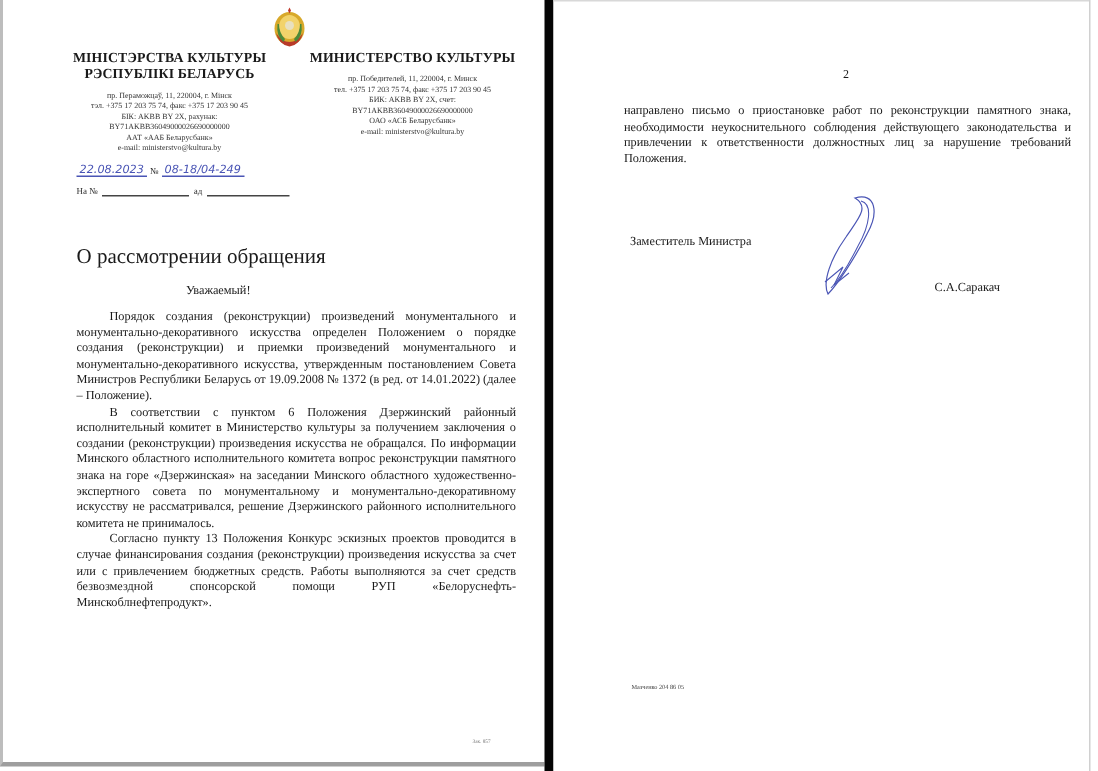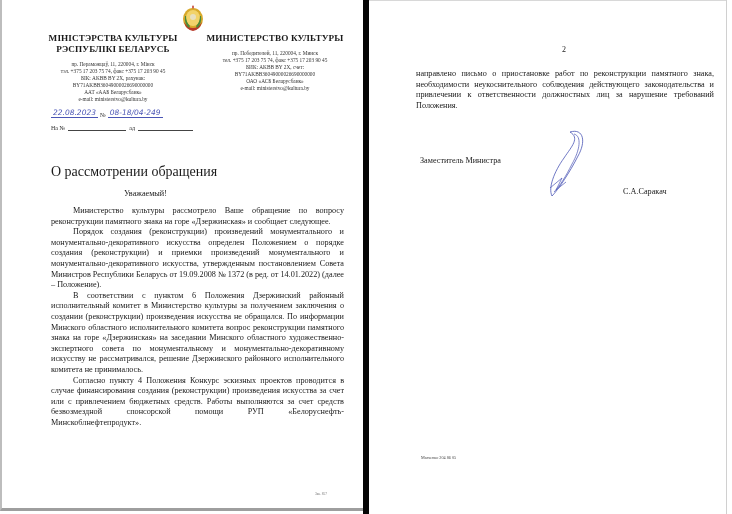--- a/index.html
+++ b/index.html
@@ -104,24 +104,23 @@
   <span class="blank" style="width:55px"></span>
 </div>
 
 <div class="subject">О рассмотрении обращения</div>
 <div class="greeting">
   <span>Уважаемый</span>
   <span>!</span>
 </div>
 
 <div class="body-text" id="p1-body">
-  <p>Министерство культуры рассмотрело Ваше обращение по вопросу реконструкции памятного знака на горе «Дзержинская» и сообщает следующее.</p>
   <p>Порядок создания (реконструкции) произведений монументального и монументально-декоративного искусства определен Положением о порядке создания (реконструкции) и приемки произведений монументального и монументально-декоративного искусства, утвержденным постановлением Совета Министров Республики Беларусь от 19.09.2008 № 1372 (в ред. от 14.01.2022) (далее – Положение).</p>
   <p>В соответствии с пунктом 6 Положения Дзержинский районный исполнительный комитет в Министерство культуры за получением заключения о создании (реконструкции) произведения искусства не обращался. По информации Минского областного исполнительного комитета вопрос реконструкции памятного знака на горе «Дзержинская» на заседании Минского областного художественно-экспертного совета по монументальному и монументально-декоративному искусству не рассматривался, решение Дзержинского районного исполнительного комитета не принималось.</p>
-  <p>Согласно пункту 4 Положения Конкурс эскизных проектов проводится в случае финансирования создания (реконструкции) произведения искусства за счет или с привлечением бюджетных средств. Работы выполняются за счет средств безвозмездной спонсорской помощи РУП «Белоруснефть-Минскоблнефтепродукт».</p>
+  <p>Согласно пункту 13 Положения Конкурс эскизных проектов проводится в случае финансирования создания (реконструкции) произведения искусства за счет или с привлечением бюджетных средств. Работы выполняются за счет средств безвозмездной спонсорской помощи РУП «Белоруснефть-Минскоблнефтепродукт».</p>
 </div>
 <div class="footnote">Зак. 857</div>
 
 <div class="pgnum">2</div>
 <div class="body-text" id="p2-body">
   <p style="text-indent:0">направлено письмо о приостановке работ по реконструкции памятного знака, необходимости неукоснительного соблюдения действующего законодательства и привлечении к ответственности должностных лиц за нарушение требований Положения.</p>
 </div>
 
 <div class="sig-row">
   <span class="sig-title">Заместитель Министра</span>

